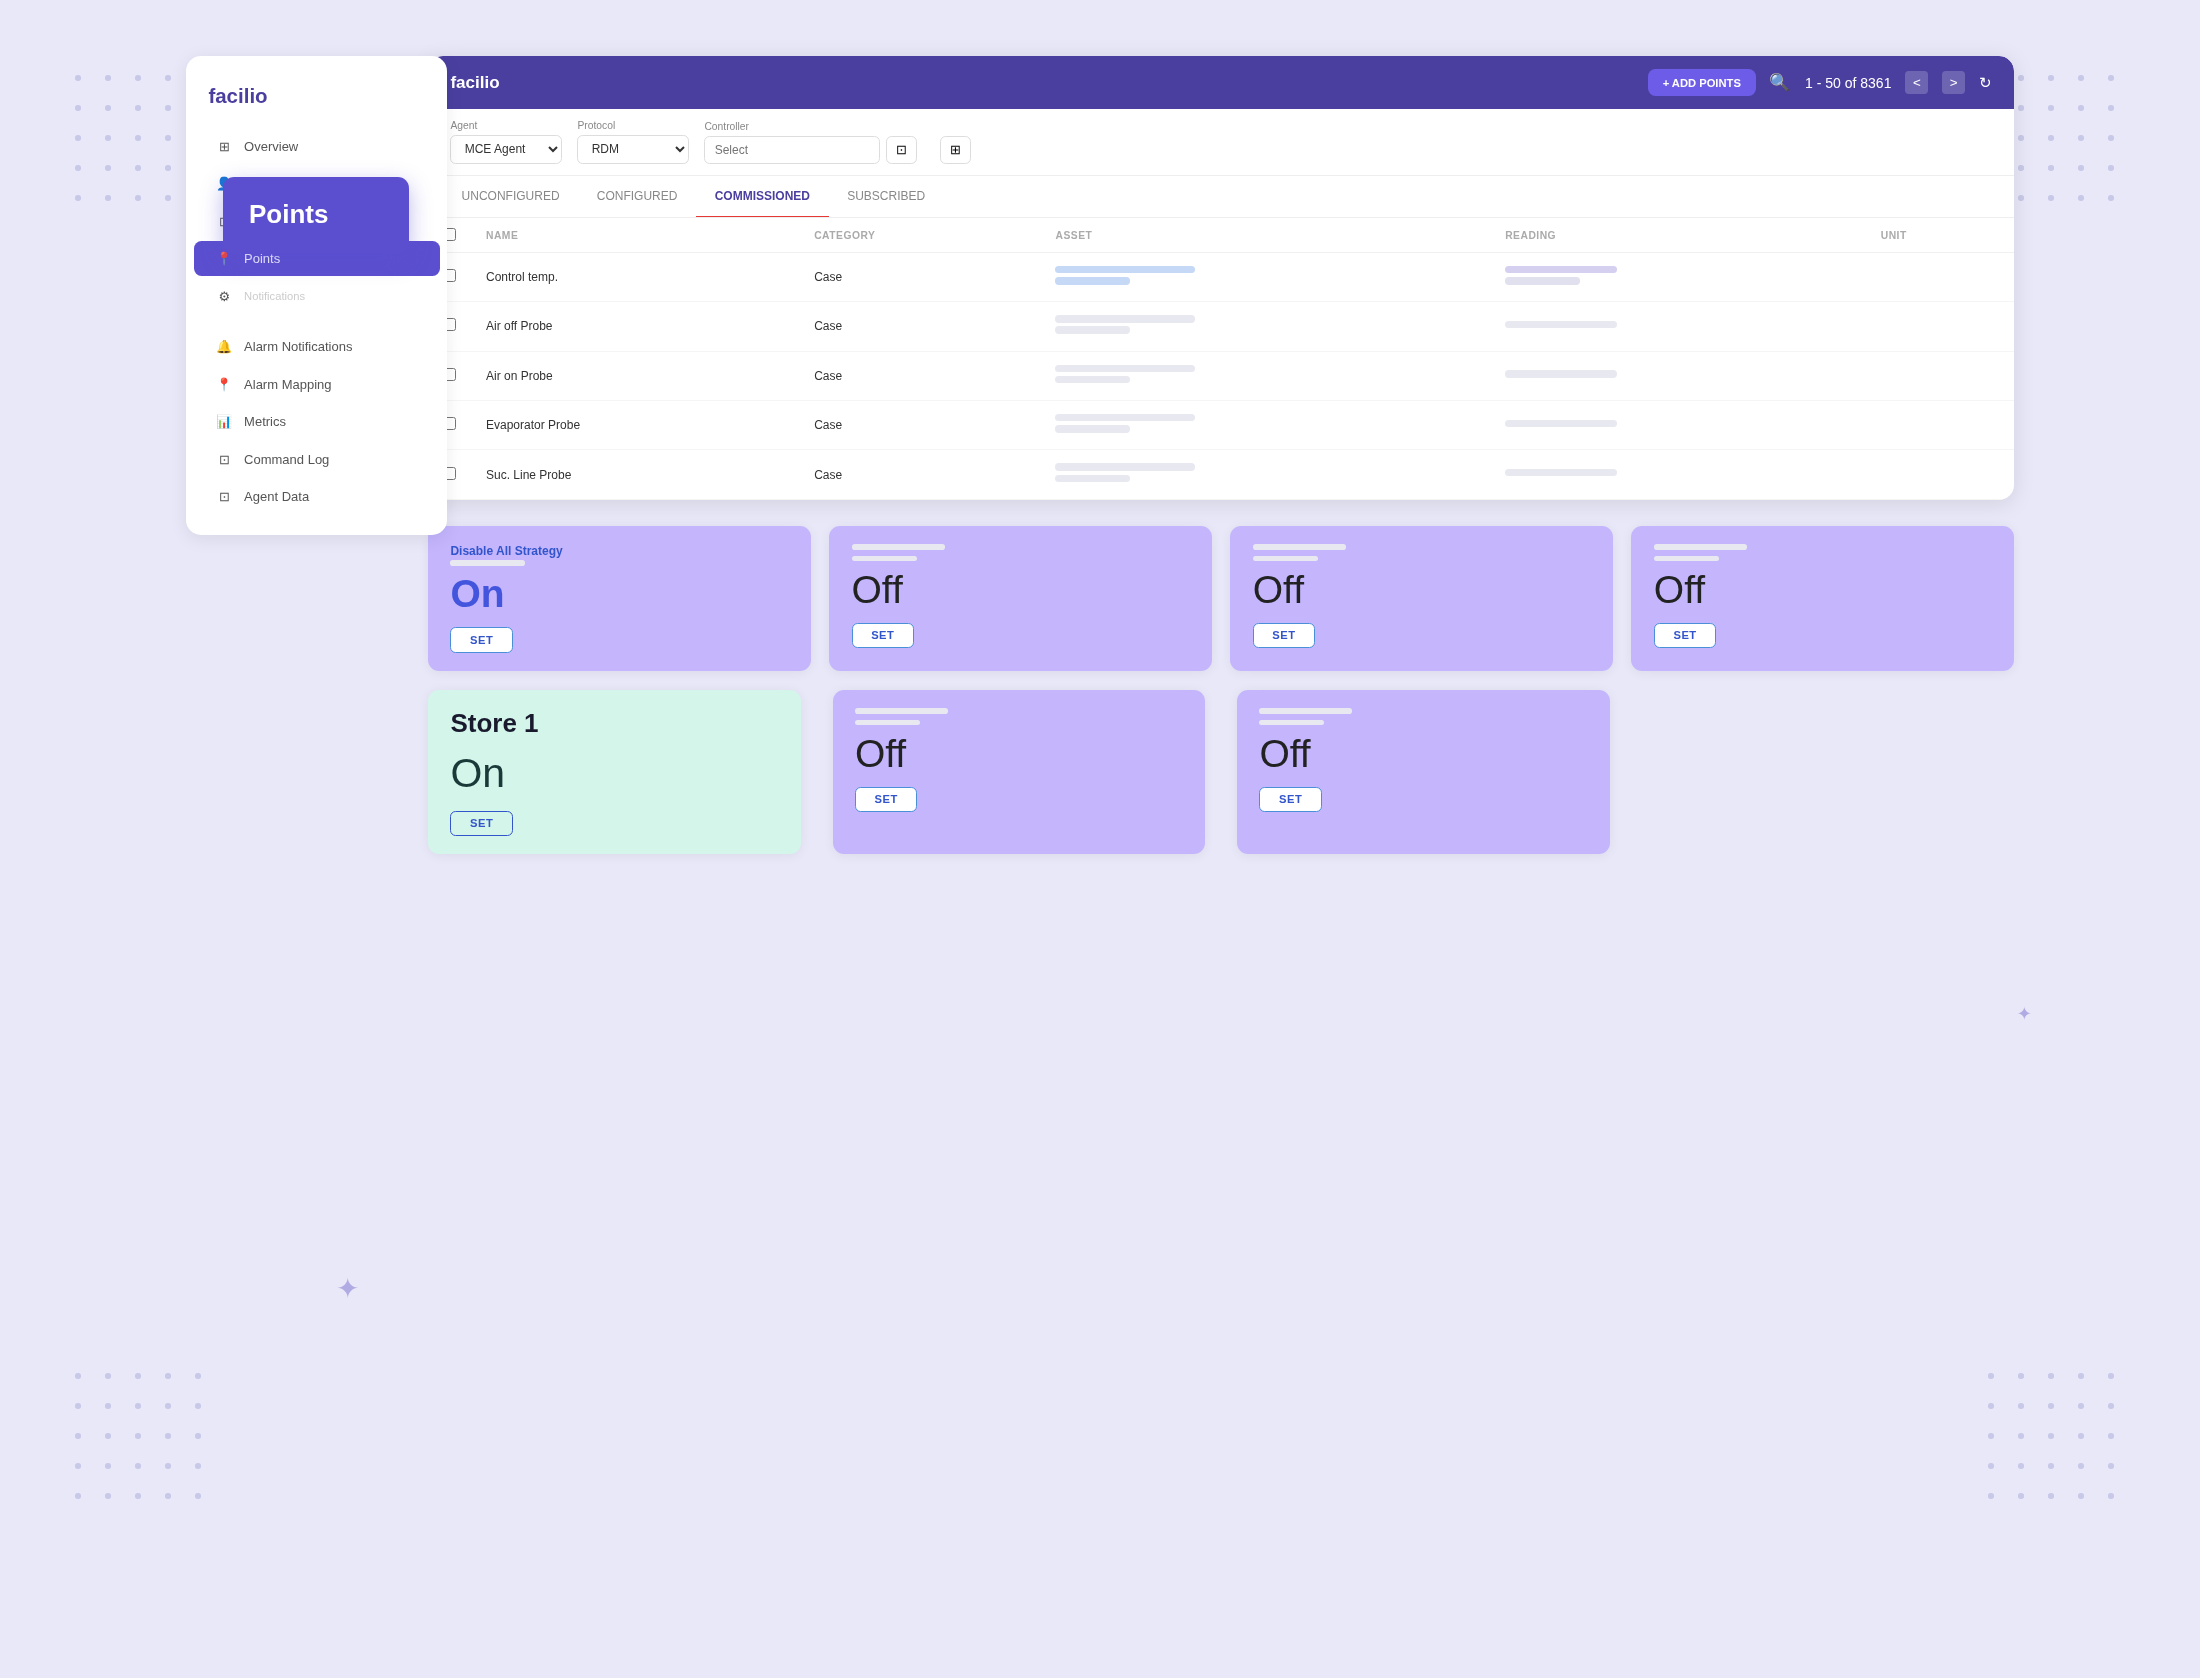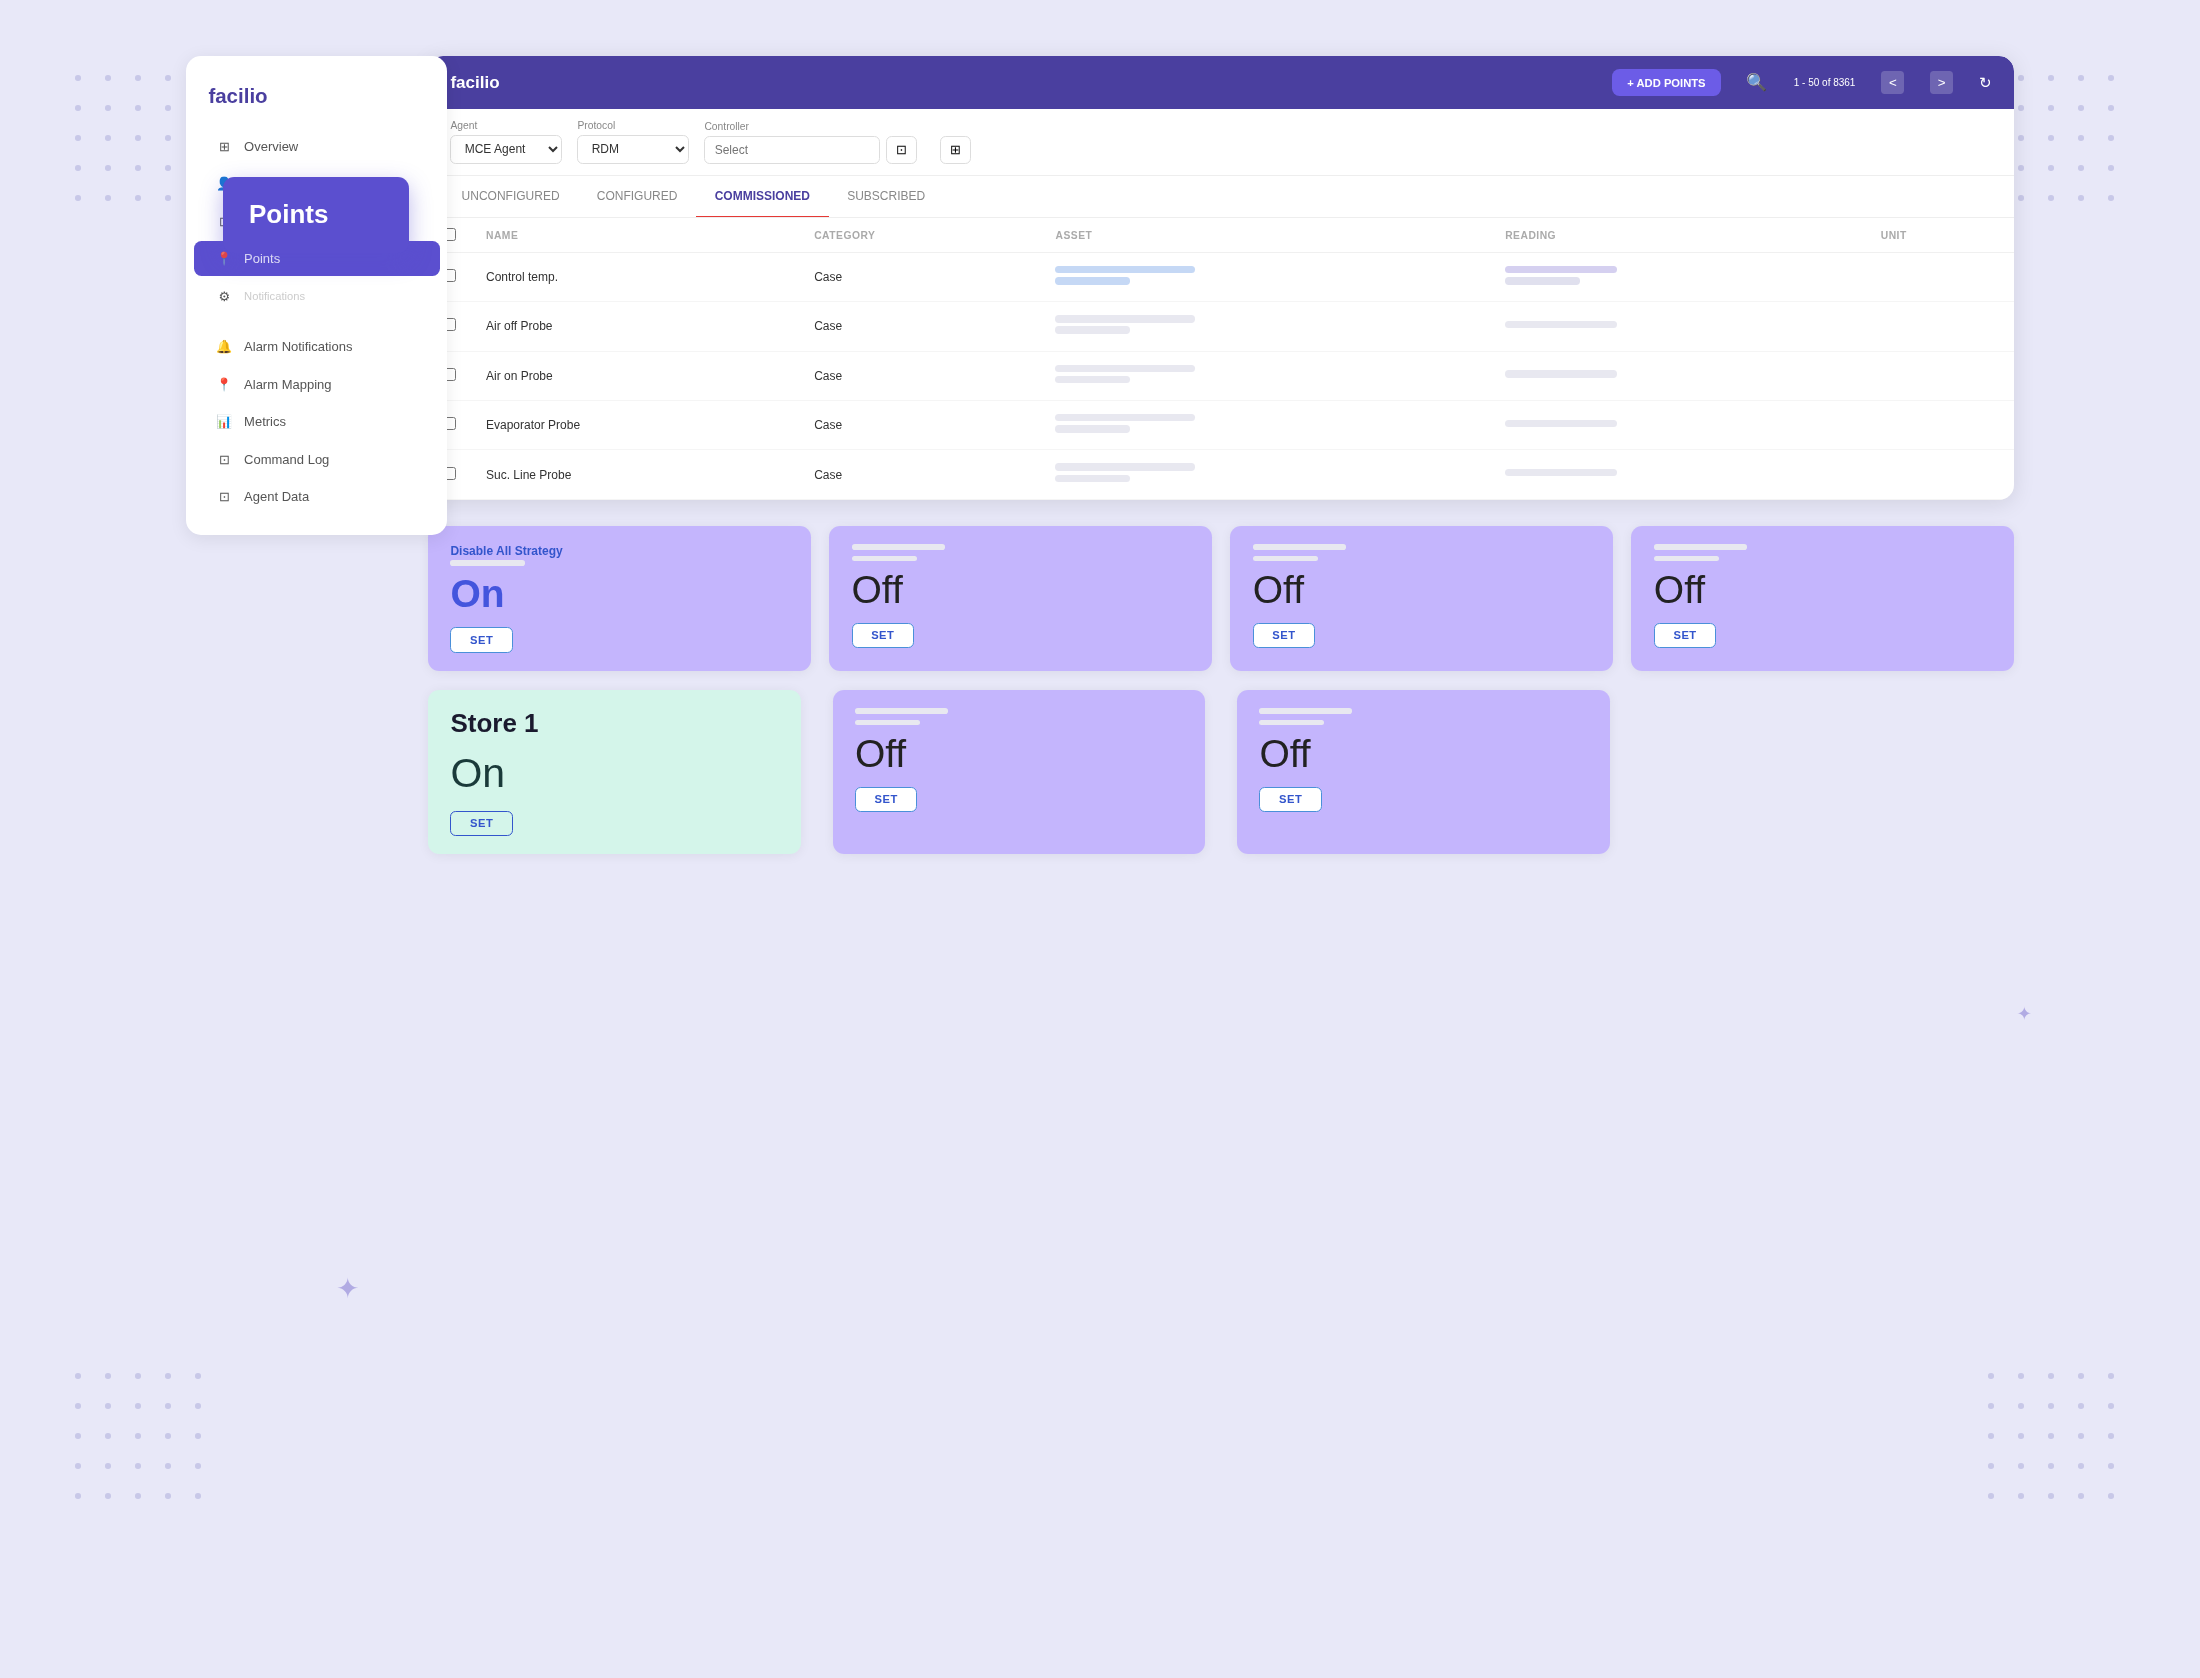--- a/index.html
+++ b/index.html
@@ -108,38 +108,38 @@
       justify-content: space-between;
     }
     .top-bar-logo {
       color: white;
       font-weight: 700;
       font-size: 17px;
     }
     .top-bar-right {
       display: flex;
       align-items: center;
-      gap: 26px;
+      gap: 14px;
     }
     .add-points-btn {
       background: #6c5ce7;
       color: white;
       border: none;
       padding: 7.5px 15px;
       border-radius: 7.5px;
       font-size: 11.2px;
       font-weight: 600;
       cursor: pointer;
       display: flex;
       align-items: center;
       gap: 5.6px;
     }
     .pagination-info {
       color: white;
-      font-size: 10px;
+      font-size: 14px;
       display: flex;
       align-items: center;
       gap: 7.5px;
     }
     .refresh-btn {
       background: none;
       border: none;
       color: white;
       cursor: pointer;
       font-size: 15px;

